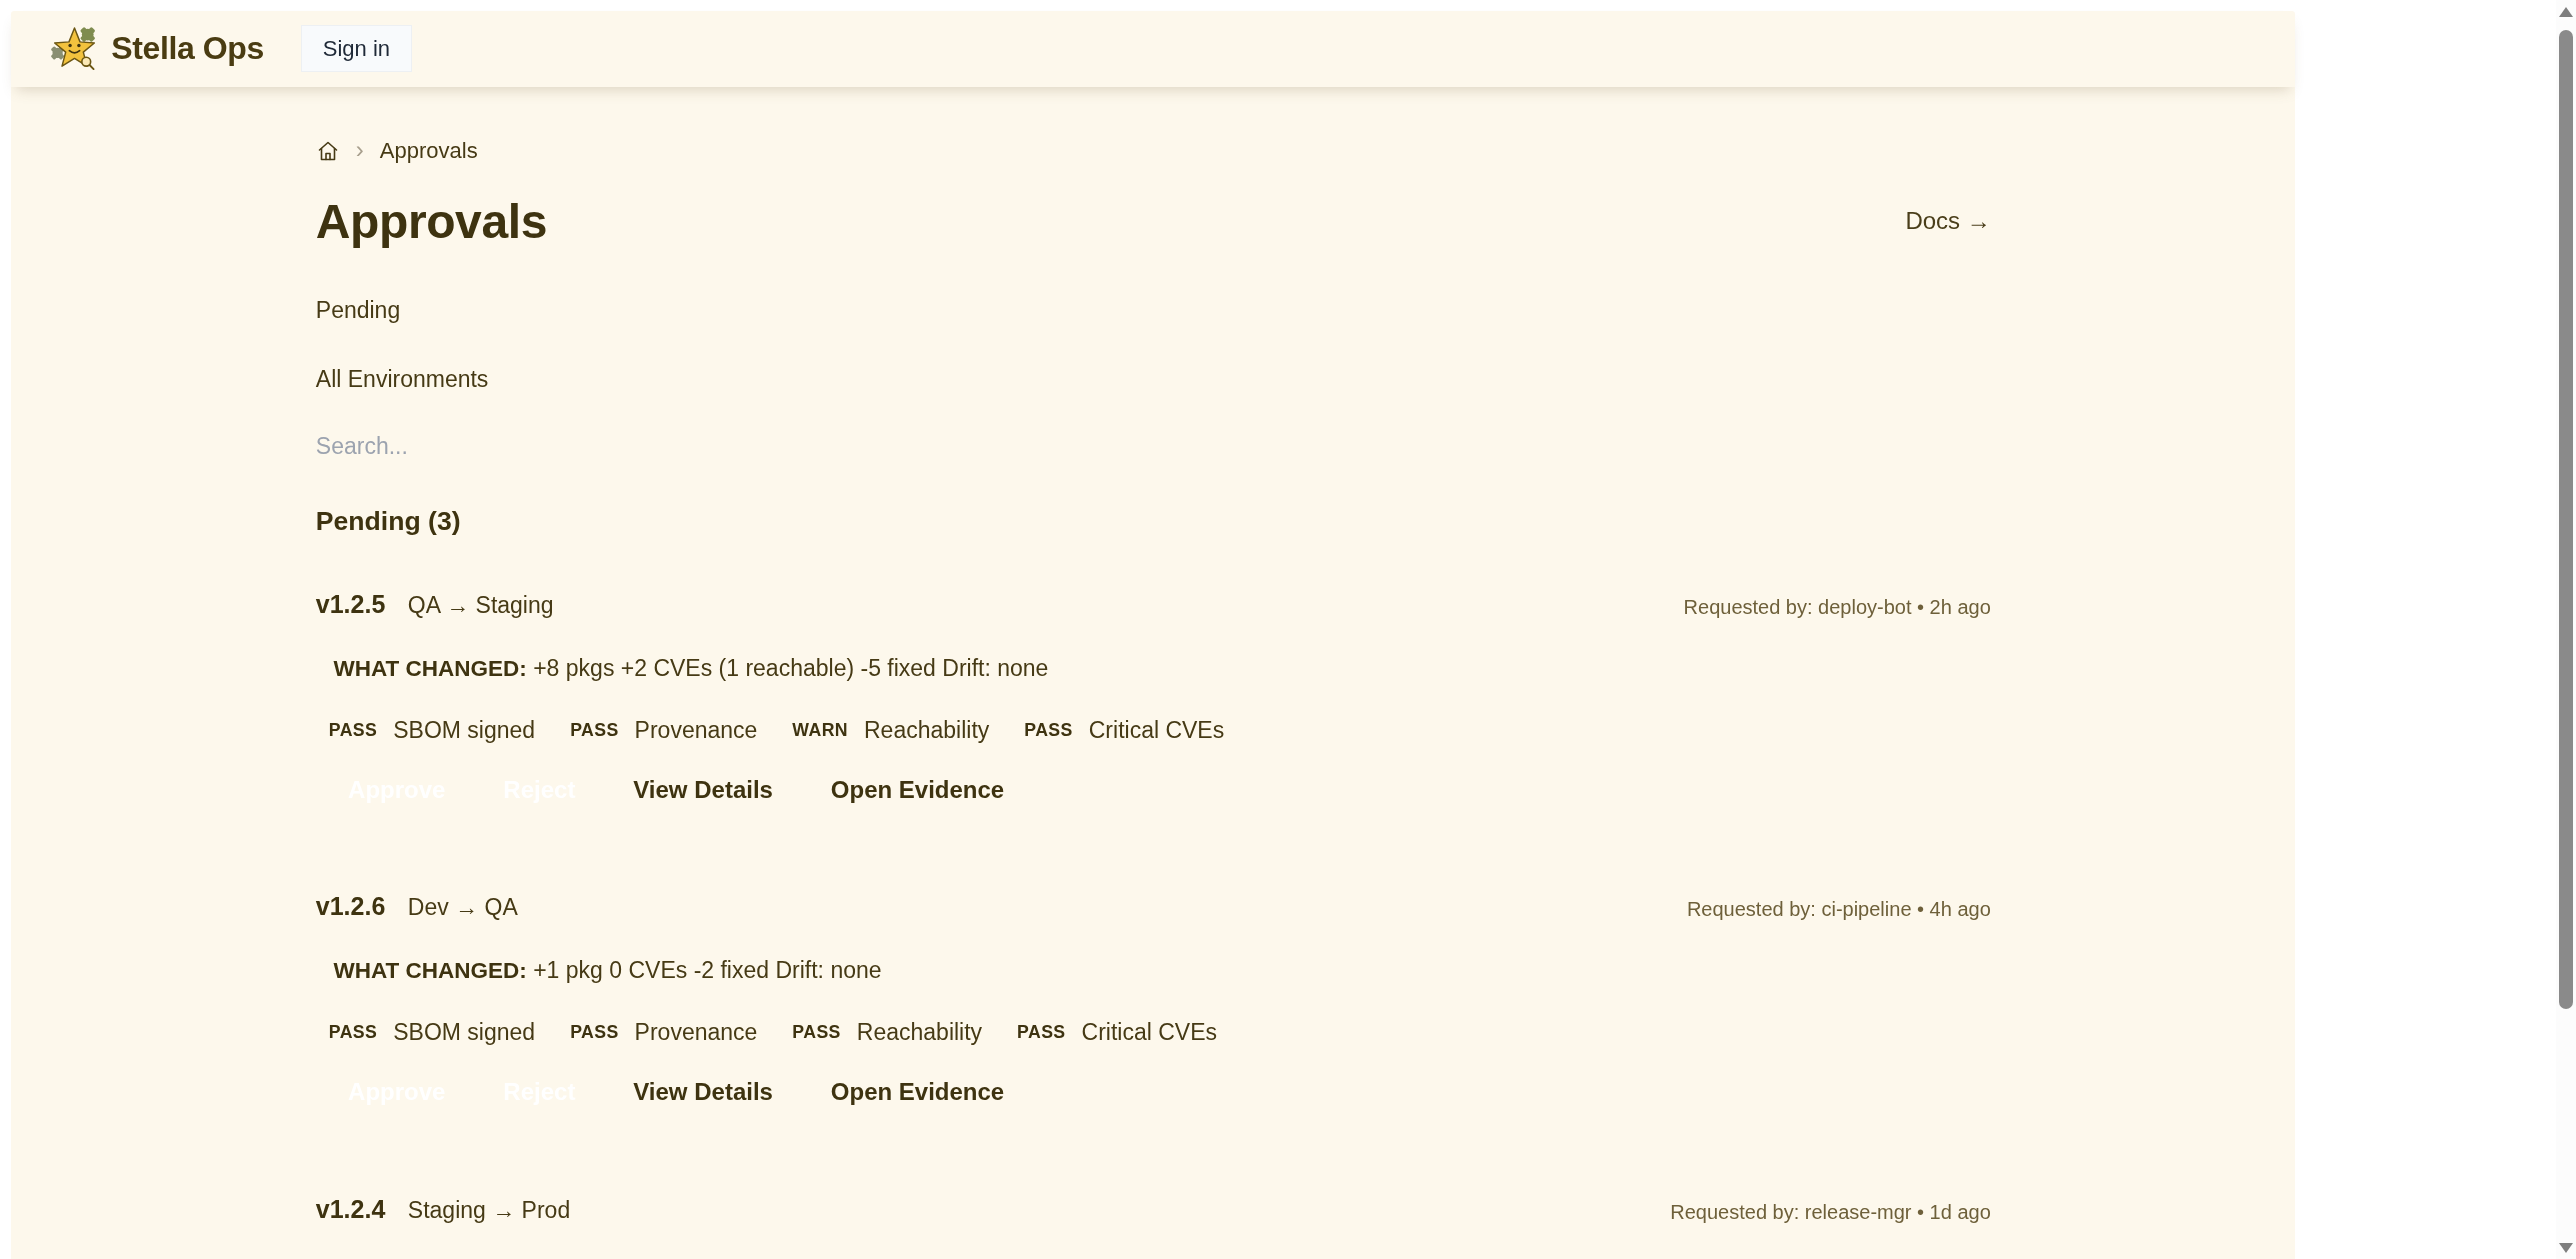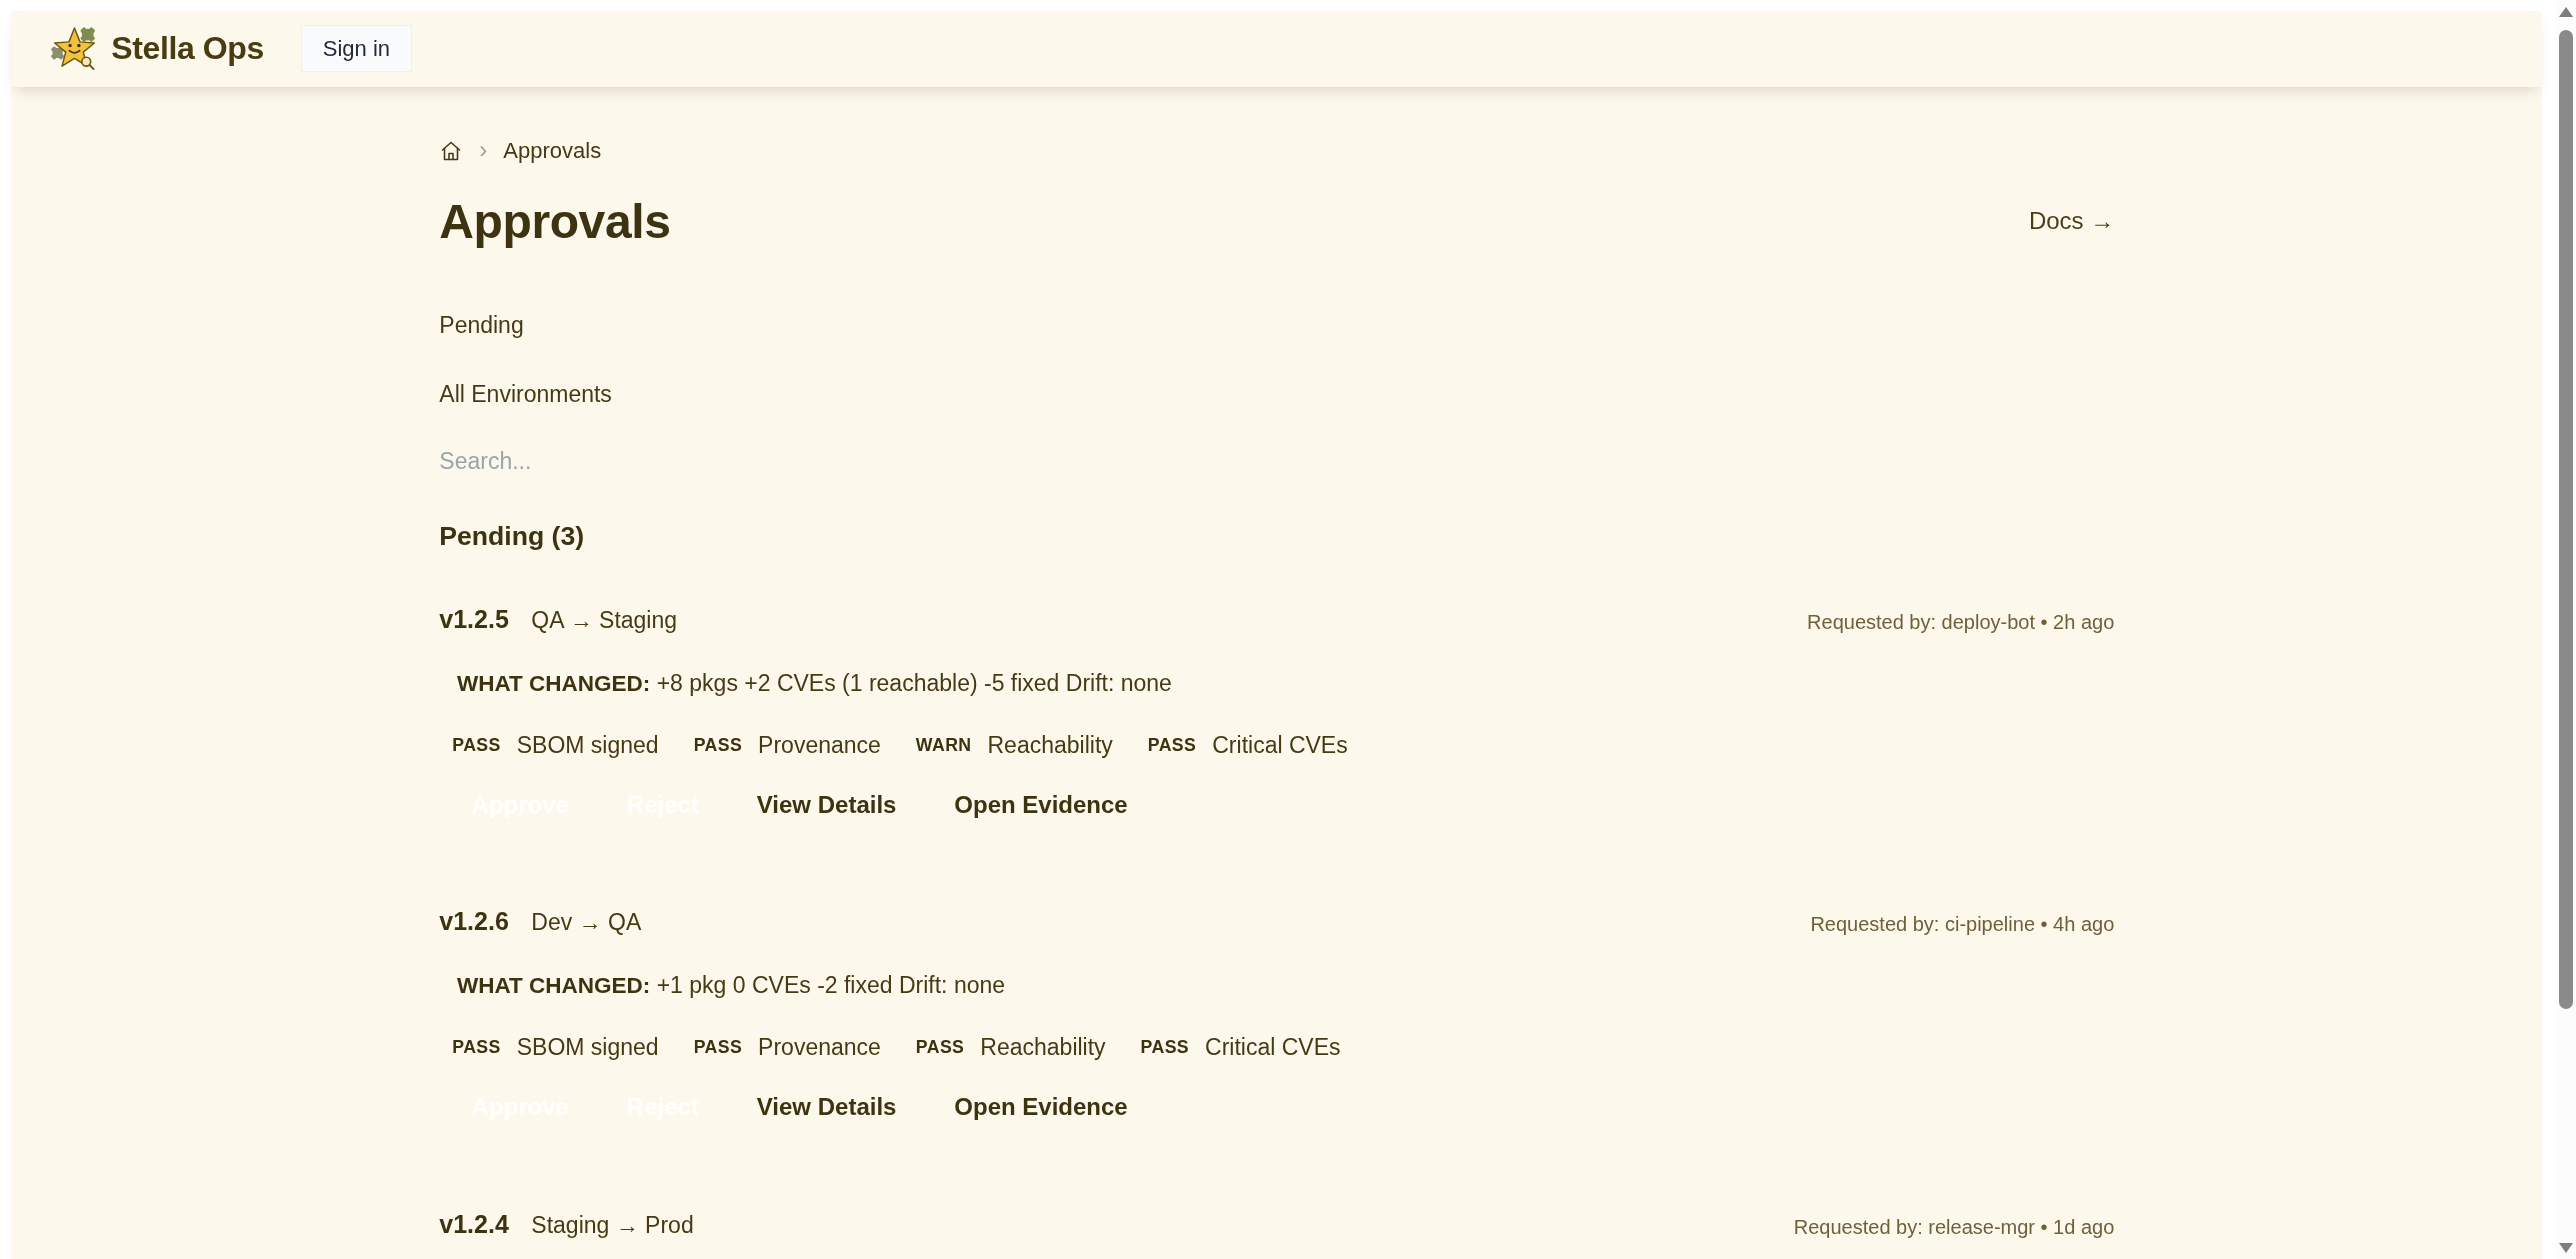--- a/index.html
+++ b/index.html
@@ -1,36 +1,36 @@
 <!DOCTYPE html>
 <html style="font-size:13px"><head>
 <meta charset="utf-8">
 <style>
   * { margin:0; padding:0; box-sizing:border-box; }
   html,body { width:2576px; height:1259px; background:#ffffff; overflow:hidden;
     font-family:"Liberation Sans", sans-serif; color:#463A15; }
-  .app { position:absolute; left:11.3px; top:10.5px; width:2531px; height:1249px; }
+  .app { position:absolute; left:11.3px; top:10.5px; width:2284px; height:1249px; }
   .topbar { position:relative; z-index:2; height:76px; background:#FDF8EC;
     display:flex; align-items:center; padding:0 40px; border-radius:3.2px 3.2px 0 0;
     box-shadow:0 8px 13px -4.8px rgba(120,100,60,.25); }
   .brand { display:flex; align-items:center; gap:13px; }
   .brand-name { font-size:32px; font-weight:700; color:#4A3C12; letter-spacing:-0.4px; }
   .signin { margin-left:37px; background:#F8FAFC; border:0.8px solid #EDF0F3; border-radius:0;
     padding:9.7px 21px; font-size:22px; color:#1F2937; font-weight:500; cursor:pointer;
     font-family:"Liberation Sans", sans-serif; }
   .main { position:relative; z-index:1; height:1173px; background:#FDF8EC; }
   .container { width:1675px; margin:0 auto; padding-top:52px; }
   .breadcrumb { display:flex; align-items:center; gap:16px; height:24px; }
   .crumb-sep { color:#A89F8D; font-size:24px; line-height:22.5px; }
   .crumb-current { font-size:22px; font-weight:500; color:#463A15; }
   .title-row { display:flex; justify-content:space-between; align-items:flex-start; margin-top:31px; }
   h1.page-title { font-size:48px; font-weight:700; color:#3E3310; letter-spacing:-0.4px; }
   .docs-link { font-size:24px; color:#4A3E1A; font-weight:500; margin-top:13px; text-decoration:none; cursor:pointer; }
   .subtitle { margin-top:14.5px; font-size:25px; color:#4E421D; }
-  .filters { margin-top:63px; }
+  .filters { margin-top:48px; }
   .filter-control { font-size:23px; color:#463A15; height:23px; margin-bottom:46px; cursor:pointer;
     background:transparent; border:none; width:483px; font-family:"Liberation Sans", sans-serif; }
   .search-input { font-size:23px; color:#463A15; background:transparent; border:none; outline:none;
     width:483px; height:24px; display:block; font-family:"Liberation Sans", sans-serif; }
   .search-input::placeholder { color:#9CA3AF; opacity:1; }
   .section-heading { margin-top:47px; font-size:26.6px; font-weight:700; color:#3E3310; }
   .card { margin-top:53px; }
   .card + .card { margin-top:77px; }
   .card-title-row { display:flex; align-items:flex-end; }
   .card-version { font-size:25px; font-weight:700; color:#3E3310; }

